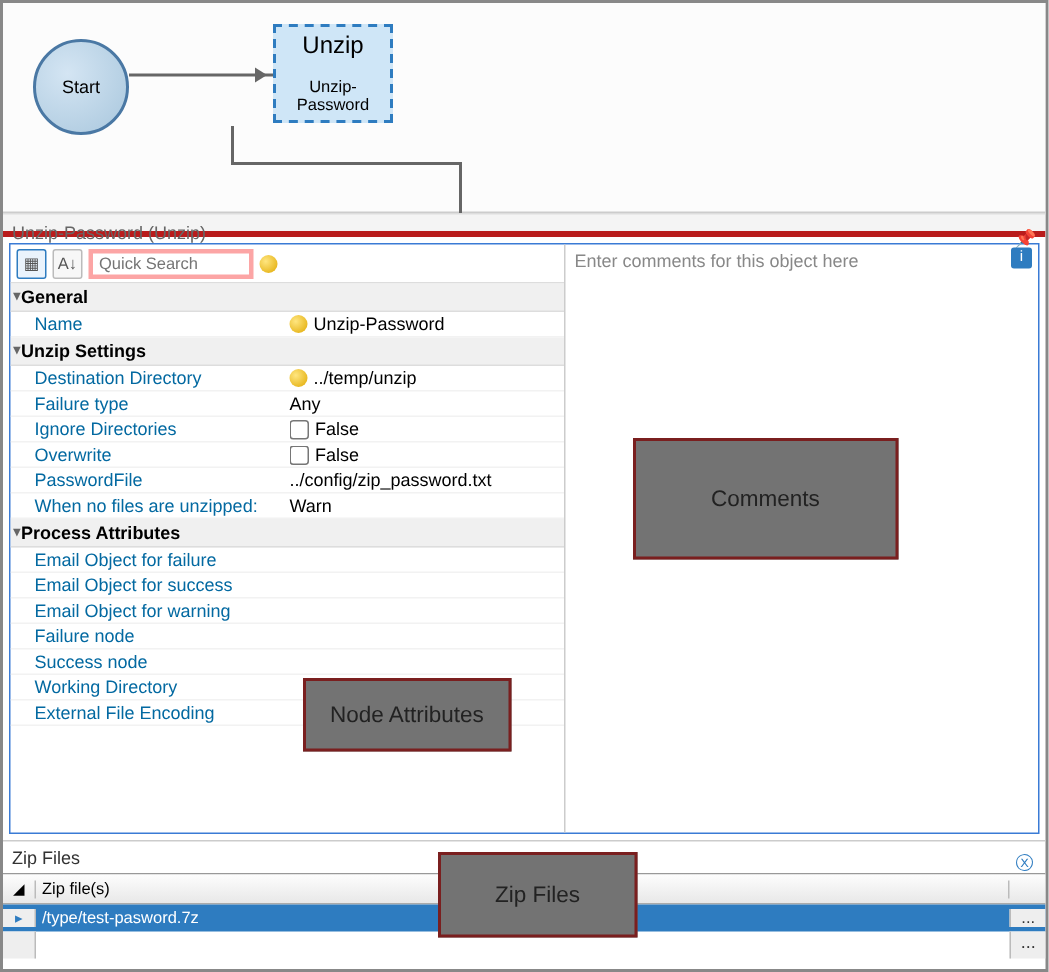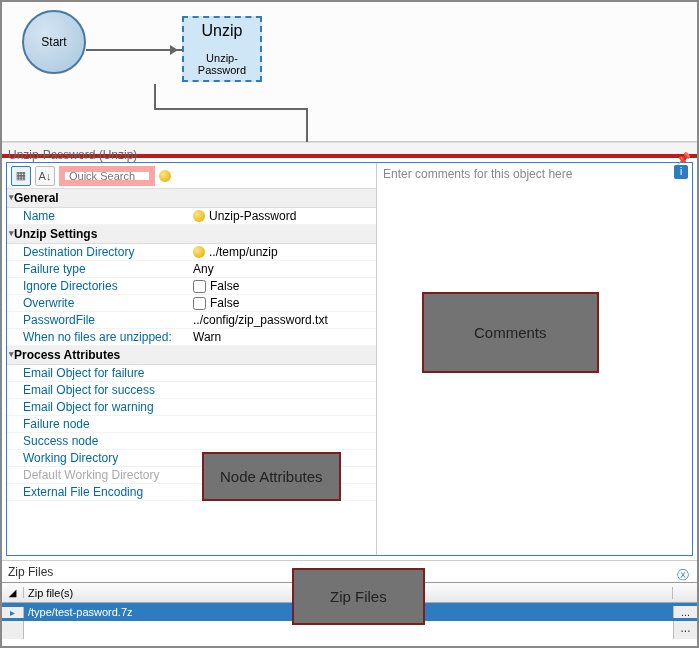--- a/index.html
+++ b/index.html
@@ -1,19 +1,19 @@
 <!DOCTYPE html>
 <html><head>
 <meta charset="utf-8">
 <style>
   * { box-sizing: border-box; margin: 0; padding: 0; font-family: "Segoe UI", Tahoma, sans-serif; }
   body { width: 699px; height: 648px; background: #fff; border: 2px solid #888; position: relative; overflow: hidden; font-size: 12px; }
 
   .canvas-area { height: 140px; background: #fcfcfc; position: relative; border-bottom: 1px solid #ccc; }
-  .start-node { position: absolute; left: 20px; top: 8px; width: 64px; height: 64px; border: 2px solid #4a78a4; border-radius: 50%; background: radial-gradient(circle at 35% 35%, #d4e5f3, #a9c7dd); display: flex; align-items: center; justify-content: center; font-size: 12px; color: #000; }
+  .start-node { position: absolute; left: 20px; top: 24px; width: 64px; height: 64px; border: 2px solid #4a78a4; border-radius: 50%; background: radial-gradient(circle at 35% 35%, #d4e5f3, #a9c7dd); display: flex; align-items: center; justify-content: center; font-size: 12px; color: #000; }
   .unzip-node { position: absolute; left: 180px; top: 14px; width: 80px; height: 66px; border: 2px dashed #2e7cc0; background: #cfe6f7; text-align: center; }
   .unzip-node .title { font-weight: normal; font-size: 16px; padding-top: 4px; }
   .unzip-node .sub { font-size: 11px; padding-top: 12px; line-height: 1.1; }
   .arrow1 { position: absolute; left: 84px; top: 47px; width: 96px; height: 2px; background: #666; }
   .arrow1::after { content: ""; position: absolute; right: -1px; top: -4px; border: 5px solid transparent; border-left: 8px solid #666; }
   .line-down { position: absolute; left: 152px; top: 82px; width: 2px; height: 26px; background: #666; }
   .line-right { position: absolute; left: 152px; top: 106px; width: 154px; height: 2px; background: #666; }
   .line-down2 { position: absolute; left: 304px; top: 106px; width: 2px; height: 34px; background: #666; }
 
   .panel-title { height: 16px; line-height: 24px; padding-left: 6px; color: #666; background: #f4f4f4; border-top: 1px solid #ddd; border-bottom: 4px solid #b91c1c; font-size: 12px; position: relative; }
@@ -21,21 +21,21 @@
 
   .mid-row { display: flex; height: 394px; background: #fff; border: 1px solid #3a7bd5; margin: 4px; }
   .left-panel { width: 370px; border-right: 1px solid #ccc; display: flex; flex-direction: column; }
   .right-panel { flex: 1; padding: 4px 6px; position: relative; }
   .right-panel .info { position: absolute; right: 4px; top: 2px; width: 14px; height: 14px; background: #2e7cc0; color: #fff; font-size: 10px; text-align: center; border-radius: 2px; line-height: 14px; }
   .comment-ph { color: #888; font-size: 12px; }
 
   .toolbar { height: 26px; display: flex; align-items: center; gap: 4px; padding: 2px 4px; border-bottom: 1px solid #ddd; }
   .tool-btn { width: 20px; height: 20px; border: 1px solid #bbb; background: #f7f7f7; border-radius: 2px; display: flex; align-items: center; justify-content: center; font-size: 11px; color: #555; }
   .tool-btn.active { border-color: #2e7cc0; background: #eaf3fc; }
-  .search-box { flex: none; width: 96px; height: 20px; border: 6px solid #fca5a5; padding: 0 4px; font-size: 11px; color: #888; }
+  .search-box { flex: none; width: 110px; height: 20px; border: 3px solid #fca5a5; padding: 0 4px; font-size: 11px; color: #888; }
   .yellow-dot { width: 12px; height: 12px; border-radius: 50%; background: radial-gradient(circle at 35% 35%, #ffe680, #e0a800); display: inline-block; }
 
   .prop-grid { flex: 1; overflow: auto; font-size: 12px; }
   .prop-section { background: #f0f0f0; font-weight: bold; padding: 2px 7px; border-bottom: 1px solid #ddd; position: relative; }
   .prop-section::before { content: "▾"; position: absolute; left: 2px; font-size: 9px; color: #666; top: 3px; }
   .prop-row { display: flex; padding: 1px 0 1px 16px; border-bottom: 1px solid #f2f2f2; }
   .prop-label { width: 170px; color: #0369a1; }
   .prop-label.dim { color: #aaa; }
   .prop-value { flex: 1; display: flex; align-items: center; gap: 4px; }
   .prop-value input[type=checkbox] { margin: 0; }
@@ -155,24 +155,20 @@
         </div>
       <div class="prop-row">
           <div class="prop-label">Success node</div>
           <div class="prop-value"></div>
         </div>
       <div class="prop-row">
           <div class="prop-label">Working Directory</div>
           <div class="prop-value"></div>
         </div>
       <div class="prop-row">
-          <div class="prop-label dim">Default Working Directory</div>
-          <div class="prop-value"></div>
-        </div>
-      <div class="prop-row">
           <div class="prop-label">External File Encoding</div>
           <div class="prop-value"></div>
         </div>
     </div>
   </div>
 
   <div class="right-panel">
     <div class="info">i</div>
     <div class="comment-ph">Enter comments for this object here</div>
   </div>

